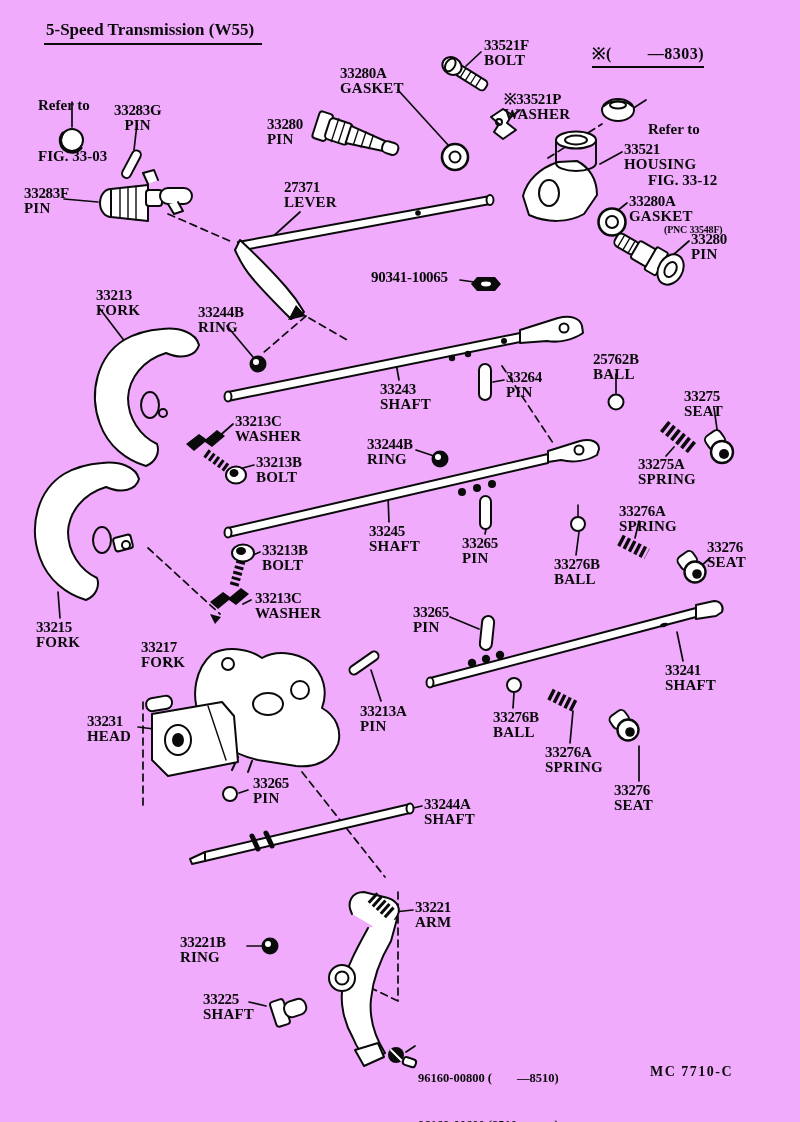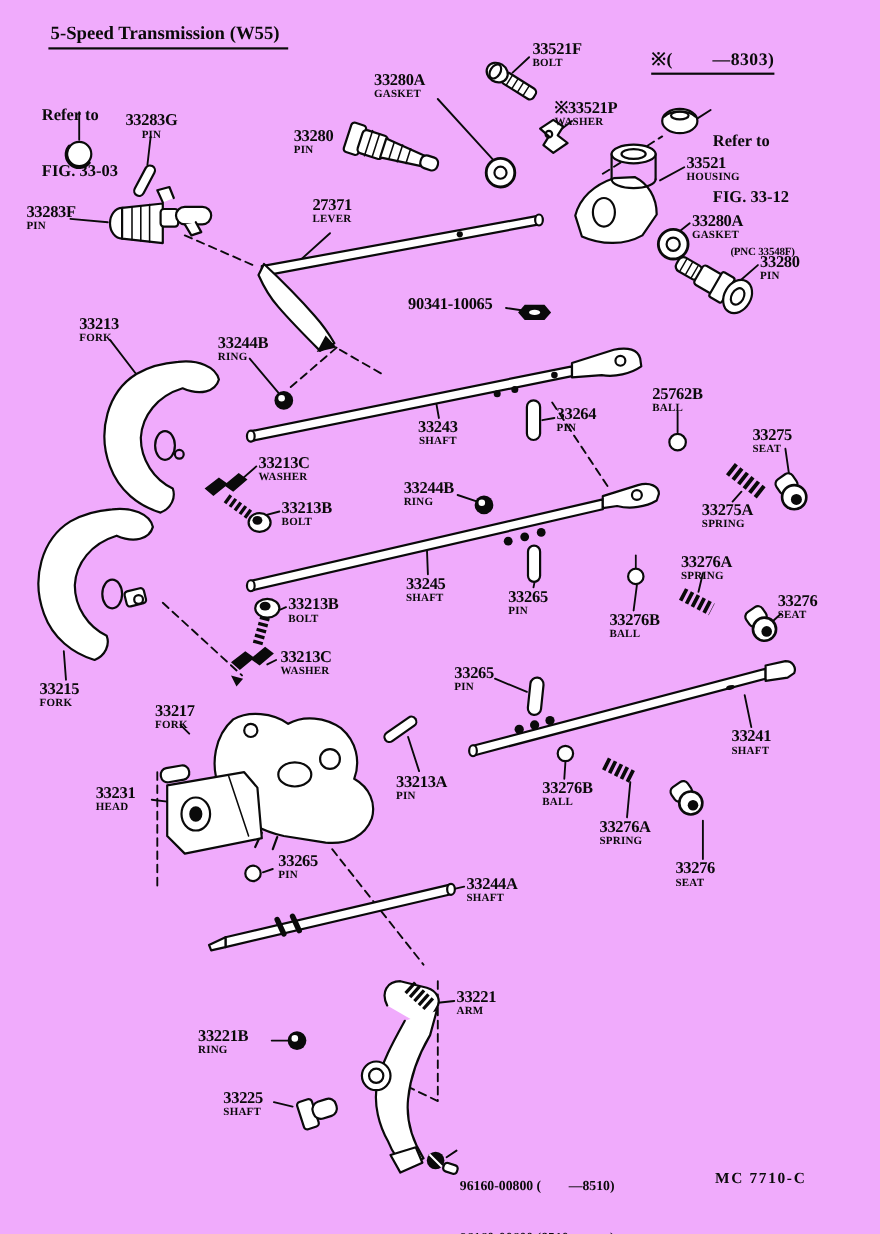--- a/index.html
+++ b/index.html
@@ -11,21 +11,21 @@
   .note{position:absolute;font-weight:700;white-space:pre;}
   #title{position:absolute;left:44px;top:20px;font-size:17px;font-weight:700;
          border-bottom:2.5px solid #0a0a0a;padding:0 8px 3px 2px;white-space:nowrap;}
   #refer-left{left:38px;top:62px;font-size:15px;line-height:1.15;}
   #applicability{left:592px;top:42px;font-size:16px;border-bottom:2.5px solid #0a0a0a;
                  padding-bottom:2px;letter-spacing:.5px;}
   #refer-right{left:648px;top:86px;font-size:15px;line-height:1.15;}
   #refer-right .small{font-size:10px;letter-spacing:-.2px;padding-left:16px;}
   .part-label{position:absolute;line-height:1.02;white-space:nowrap;}
   .part-no{font-size:15px;font-weight:700;letter-spacing:-.3px;}
-  .part-type{font-size:10px;font-weight:700;letter-spacing:.2px;}
+  .part-type{font-size:15px;font-weight:700;letter-spacing:.2px;}
   #footer-fasteners{left:418px;top:1040px;font-size:12.5px;line-height:1.25;}
   #drawing-code{left:650px;top:1064px;font-size:14px;letter-spacing:1.5px;}
 </style>
 </head>
 <body>
 
 <div class="page">
 
 <svg width="800" height="1122" viewBox="0 0 800 1122">
 <g stroke="#0a0a0a" stroke-width="2" fill="none" stroke-linecap="round" stroke-linejoin="round">
@@ -353,29 +353,29 @@
         <div class="part-no">33280</div>
         <div class="part-type">PIN</div>
       </div>
       <div class="part-label" style="left: 284px; top: 180px;">
         <div class="part-no">27371</div>
         <div class="part-type">LEVER</div>
       </div>
       <div class="part-label" style="left: 371px; top: 270px;">
         <div class="part-no">90341-10065</div>
       </div>
-      <div class="part-label" style="left: 72px; top: 288px;">
+      <div class="part-label" style="left: 96px; top: 288px;">
         <div class="part-no">33213</div>
         <div class="part-type">FORK</div>
       </div>
       <div class="part-label" style="left: 198px; top: 305px;">
         <div class="part-no">33244B</div>
         <div class="part-type">RING</div>
       </div>
-      <div class="part-label" style="left: 380px; top: 382px; text-align: center;">
+      <div class="part-label" style="left: 380px; top: 382px;">
         <div class="part-no">33243</div>
         <div class="part-type">SHAFT</div>
       </div>
       <div class="part-label" style="left: 506px; top: 370px;">
         <div class="part-no">33264</div>
         <div class="part-type">PIN</div>
       </div>
       <div class="part-label" style="left: 593px; top: 352px;">
         <div class="part-no">25762B</div>
         <div class="part-type">BALL</div>

